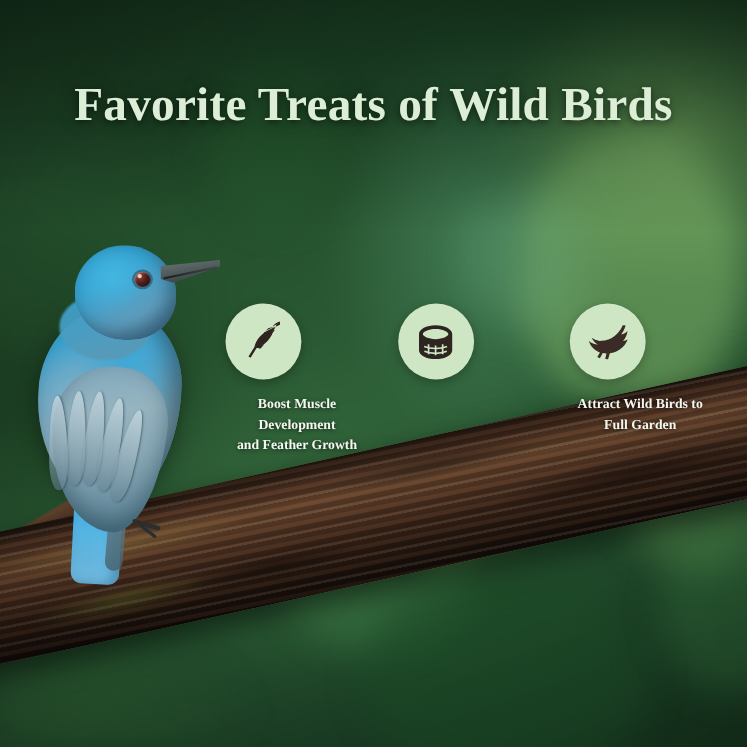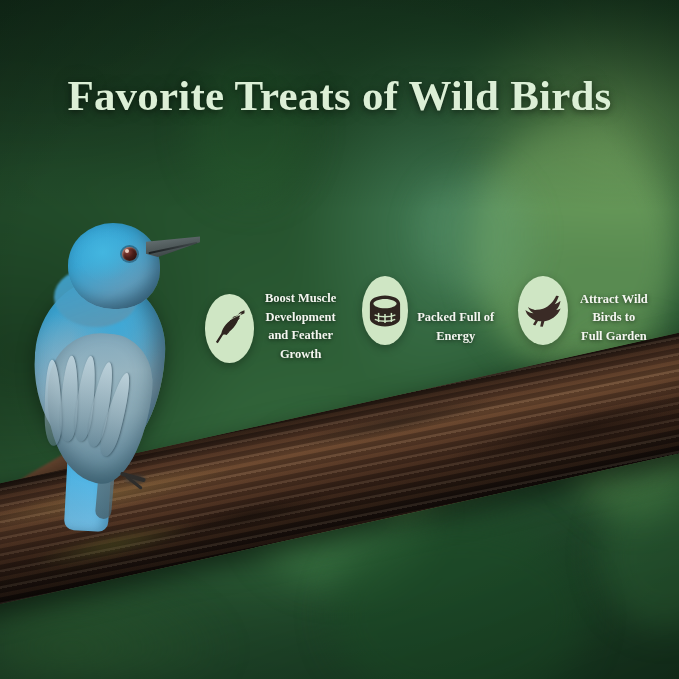--- a/index.html
+++ b/index.html
@@ -185,21 +185,21 @@
     letter-spacing:.2px;
     color:#dcefd6;
     text-shadow:0 2px 6px rgba(0,0,0,.45), 0 0 18px rgba(0,0,0,.25);
   }
 
   
   .features{
     position:absolute;left:205px;top:276px;width:455px;height:150px;
     display:flex;align-items:flex-start;justify-content:space-between;
   }
-  .feature{width:142px;display:flex;flex-direction:row;align-items:flex-end;}
+  .feature{width:142px;display:flex;flex-direction:column;align-items:flex-start;}
   .circle{
     width:69px;height:69px;border-radius:50%;
     background:#cfe6c4;
     display:flex;align-items:center;justify-content:center;
     box-shadow:0 3px 10px rgba(0,0,0,.28);
   }
   .circle svg{display:block;}
   .feature-label{
     margin-top:13px;
     text-align:center;
@@ -303,21 +303,20 @@
             <g stroke="#cfe6c4" stroke-width="1.5" fill="none">
               <path d="M9.6 23.9c3.0 1.3 6.6 1.9 10.4 1.9s7.4-.6 10.4-1.9"></path>
               <path d="M9.8 28.4c3.0 1.3 6.4 1.9 10.2 1.9s7.2-.6 10.2-1.9"></path>
               <path d="M13.6 21.9v9.1"></path>
               <path d="M20 23.0v9.0"></path>
               <path d="M26.4 21.9v9.1"></path>
             </g>
           </svg>
         </span>
       </div>
-      <div class="feature-label">Packed Full of Energy</div>
     </div>
 
     <div class="feature f3">
       <div class="circle">
         <span>
           <svg width="42" height="42" viewBox="0 0 42 42" aria-hidden="true">
             <g fill="#3a2b26">
               <path d="M36.8 6.0c-1.0 3.3-2.4 6.0-4.1 8.2 2.4-.6 4.3-1.8 5.8-3.4-.4 3.6-1.9 6.7-4.2 9.3 1.6-.2 3.0-.7 4.3-1.5-1.3 3.6-3.7 6.6-6.9 8.9-2.8 2.0-6.0 3.2-9.3 3.7l-1.6 5.5-2.6-.3 1.1-5.1c-1.1-.0-2.2-.1-3.3-.3l-2.7 4.6-2.3-1.0 2.4-4.2c-2.2-.8-4.2-2.0-5.9-3.6-2.1-2.0-3.5-4.4-4.1-6.9 2.3 1.9 5.0 3.0 8.1 3.3-2.6-1.5-4.5-3.6-5.6-6.2 2.0 1.5 4.2 2.4 6.7 2.7 2.8.4 5.6.0 8.4-1.0 3.2-1.2 6.0-3.2 8.4-5.8 2.2-2.4 3.8-4.9 4.7-7.2z"></path>
               <circle cx="13.2" cy="18.6" r="1.3" fill="#cfe6c4"></circle>
             </g>

